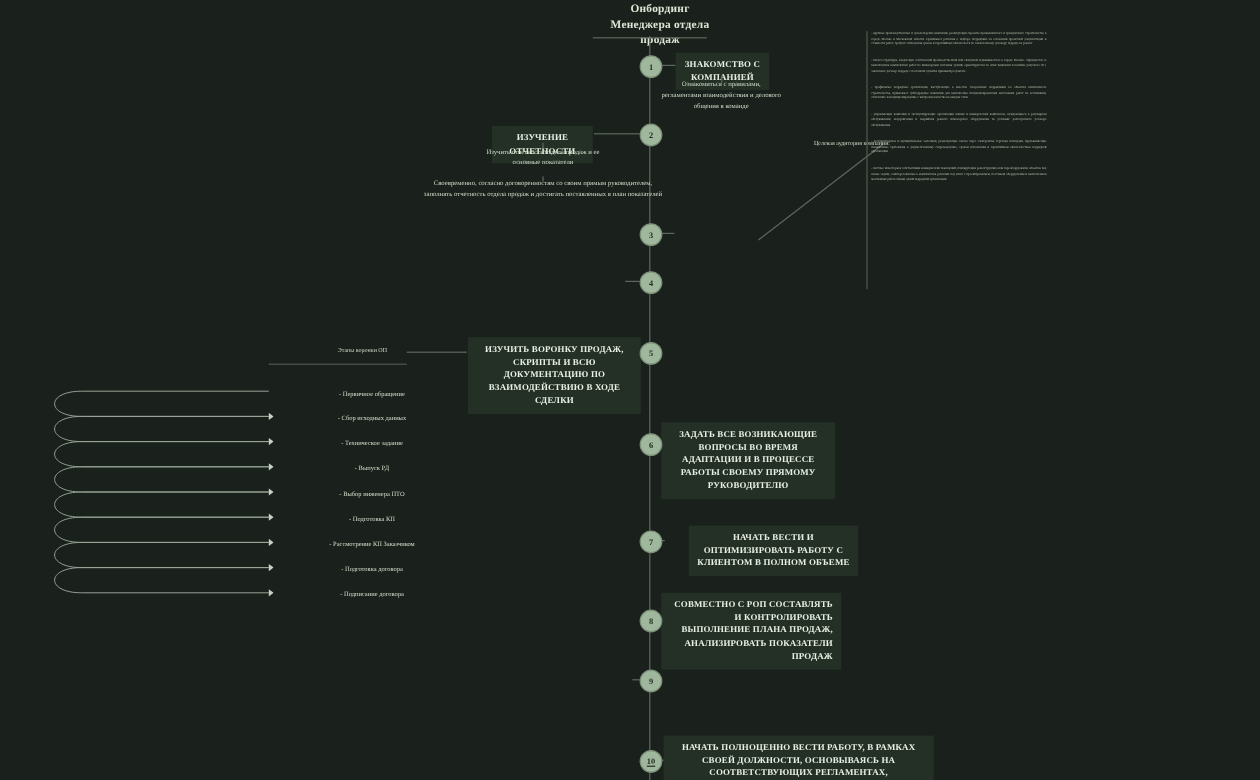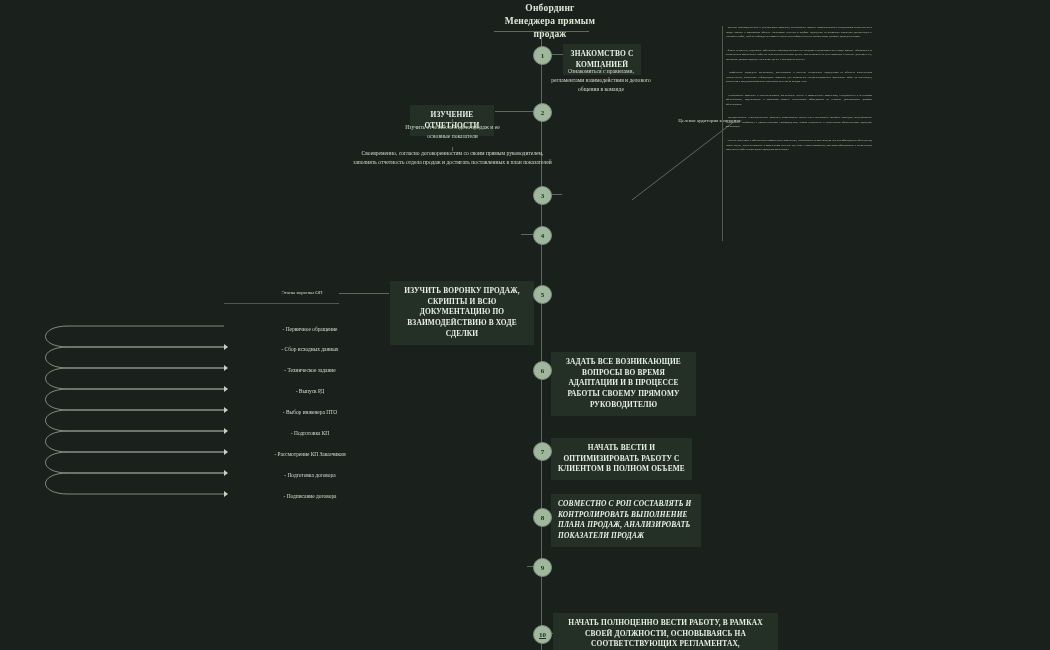--- a/index.html
+++ b/index.html
@@ -48,21 +48,21 @@
     background:#243026;
     color:#e9f0e3;
     font-weight:bold;
     font-size:7.4px;
     line-height:1.45;
     letter-spacing:.15px;
     padding:5px 7px;
     text-align:center;
     box-sizing:border-box;
   }
-  .box.left{text-align:left;font-style:italic;}
+  .box.left{text-align:right;}
 
   
   .sub{
     position:absolute;
     font-size:5.6px;
     line-height:1.6;
     color:#cfdbc8;
     text-align:center;
   }
   .tiny{
@@ -103,21 +103,21 @@
   }
   svg{display:block;}
 </style>
 </head>
 <body>
 
 <div id="canvas">
 
   <div class="title">
     <div>Онбординг</div>
-    <div>Менеджера прямым</div>
+    <div>Менеджера отдела</div>
     <div>продаж</div>
   </div>
   <div class="toprule"></div>
 
   <div class="spine"></div>
 
   <div class="node" style="left:533px;top:46px;">
     <span>1</span>
   </div>
   <div class="hline" style="left:550px;top:54px;width:13px;"></div>
@@ -225,21 +225,21 @@
   </div>
   <div class="hline" style="left:550px;top:369px;width:4px;"></div>
   <div class="box" style="left:551px;top:352px;width:145px;">
     <span>ЗАДАТЬ ВСЕ ВОЗНИКАЮЩИЕ ВОПРОСЫ ВО ВРЕМЯ АДАПТАЦИИ И В ПРОЦЕССЕ РАБОТЫ СВОЕМУ ПРЯМОМУ РУКОВОДИТЕЛЮ</span>
   </div>
 
   <div class="node" style="left:533px;top:442px;">
     <span>7</span>
   </div>
   <div class="hline" style="left:550px;top:450px;width:4px;"></div>
-  <div class="box" style="left:551px;top:438px;width:141px;">
+  <div class="box" style="left:574px;top:438px;width:141px;">
     <span>НАЧАТЬ ВЕСТИ И ОПТИМИЗИРОВАТЬ РАБОТУ С КЛИЕНТОМ В ПОЛНОМ ОБЪЕМЕ</span>
   </div>
 
   <div class="node" style="left:533px;top:508px;">
     <span>8</span>
   </div>
   <div class="hline" style="left:550px;top:516px;width:4px;"></div>
   <div class="box left" style="left:551px;top:494px;width:150px;">
     <span>СОВМЕСТНО С РОП СОСТАВЛЯТЬ И КОНТРОЛИРОВАТЬ ВЫПОЛНЕНИЕ ПЛАНА ПРОДАЖ, АНАЛИЗИРОВАТЬ ПОКАЗАТЕЛИ ПРОДАЖ</span>
   </div>

